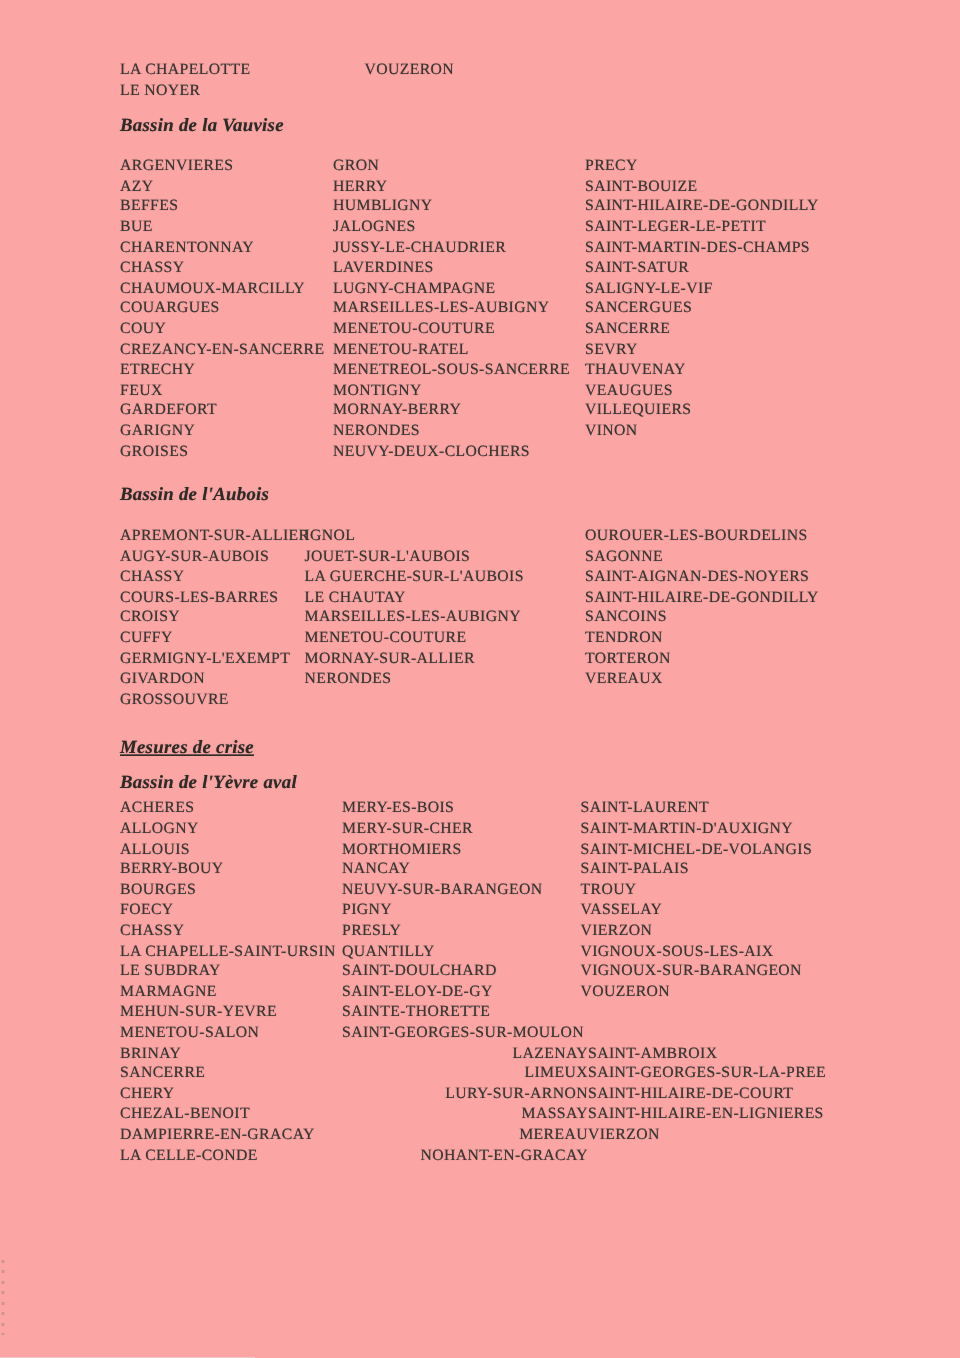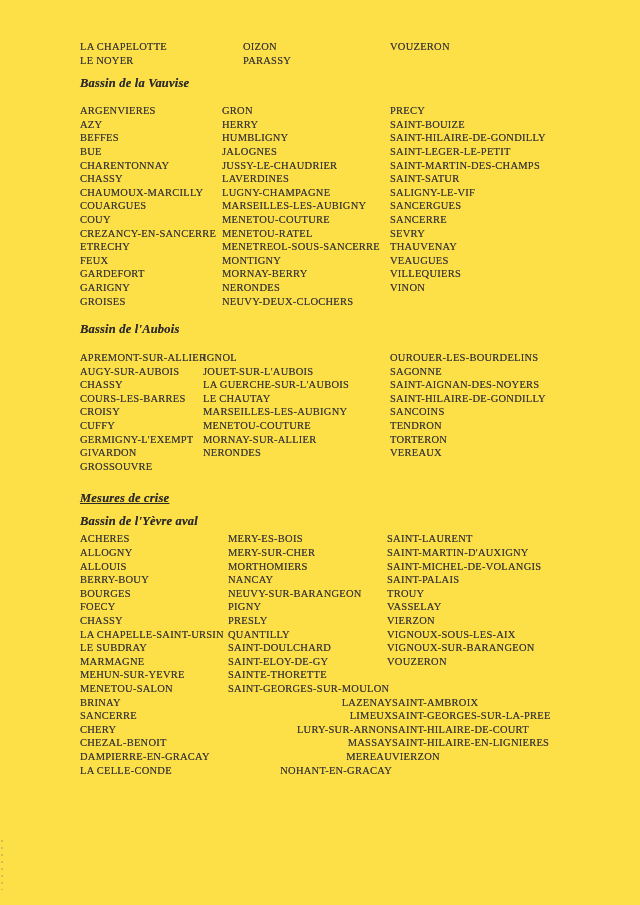--- a/index.html
+++ b/index.html
@@ -1,21 +1,21 @@
 <!DOCTYPE html>
 <html><head>
 <meta charset="utf-8">
 <style>
   html, body { margin: 0; padding: 0; background: #e8e8e8; }
   .page {
     position: relative;
     width: 640px;
     height: 905px;
     margin: 0 auto;
-    background: #fde047;
+    background: #fca5a5;
     overflow: hidden;
     font-family: "Liberation Serif", "DejaVu Serif", serif;
     color: #3a3733;
     text-shadow: 0 0 0.6px rgba(80,74,66,0.8);
   }
   .content { padding-left: 80px; padding-right: 30px; }
   .intro { padding-top: 40px; }
   .cols { display: flex; align-items: flex-start; }
   .col { flex: 0 0 auto; }
   .commune {
@@ -56,24 +56,20 @@
 <body>
 
 <div class="page">
   <div class="content">
 
     <div class="cols intro">
       <div class="col c1">
           <div class="commune">LA CHAPELOTTE</div>
           <div class="commune">LE NOYER</div>
         </div>
-      <div class="col c2">
-          <div class="commune">OIZON</div>
-          <div class="commune">PARASSY</div>
-        </div>
       <div class="col c3">
           <div class="commune">VOUZERON</div>
         </div>
     </div>
 
     <div id="h-vauvise" class="section-heading">Bassin de la Vauvise</div>
     <div id="list-vauvise" class="cols vauvise">
       <div class="col c1">
           <div class="commune">ARGENVIERES</div>
           <div class="commune">AZY</div>

